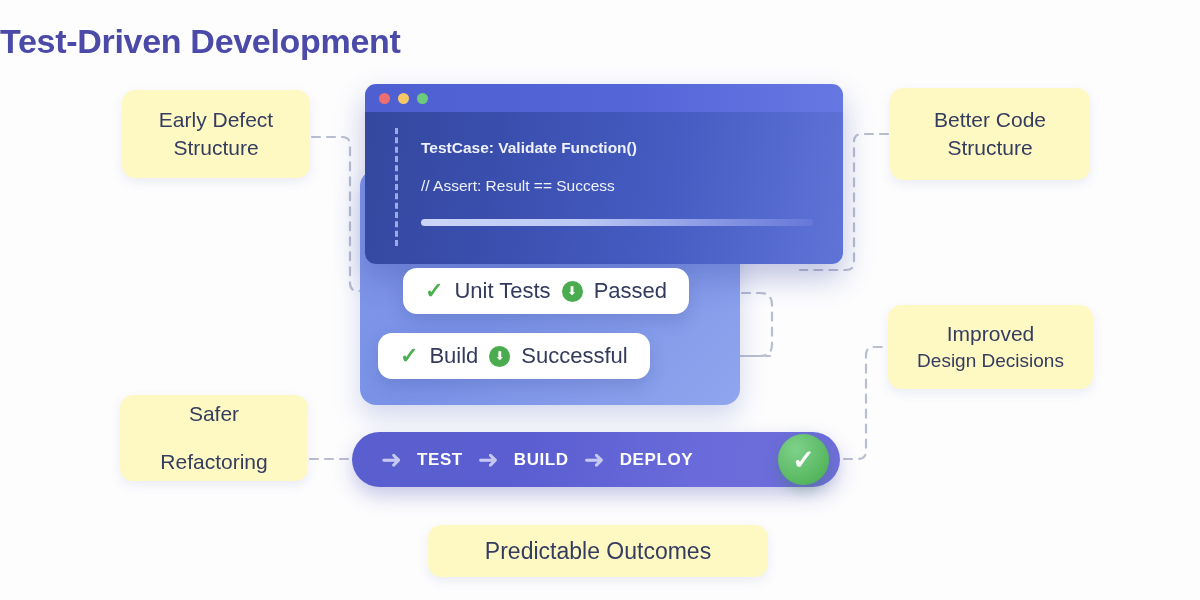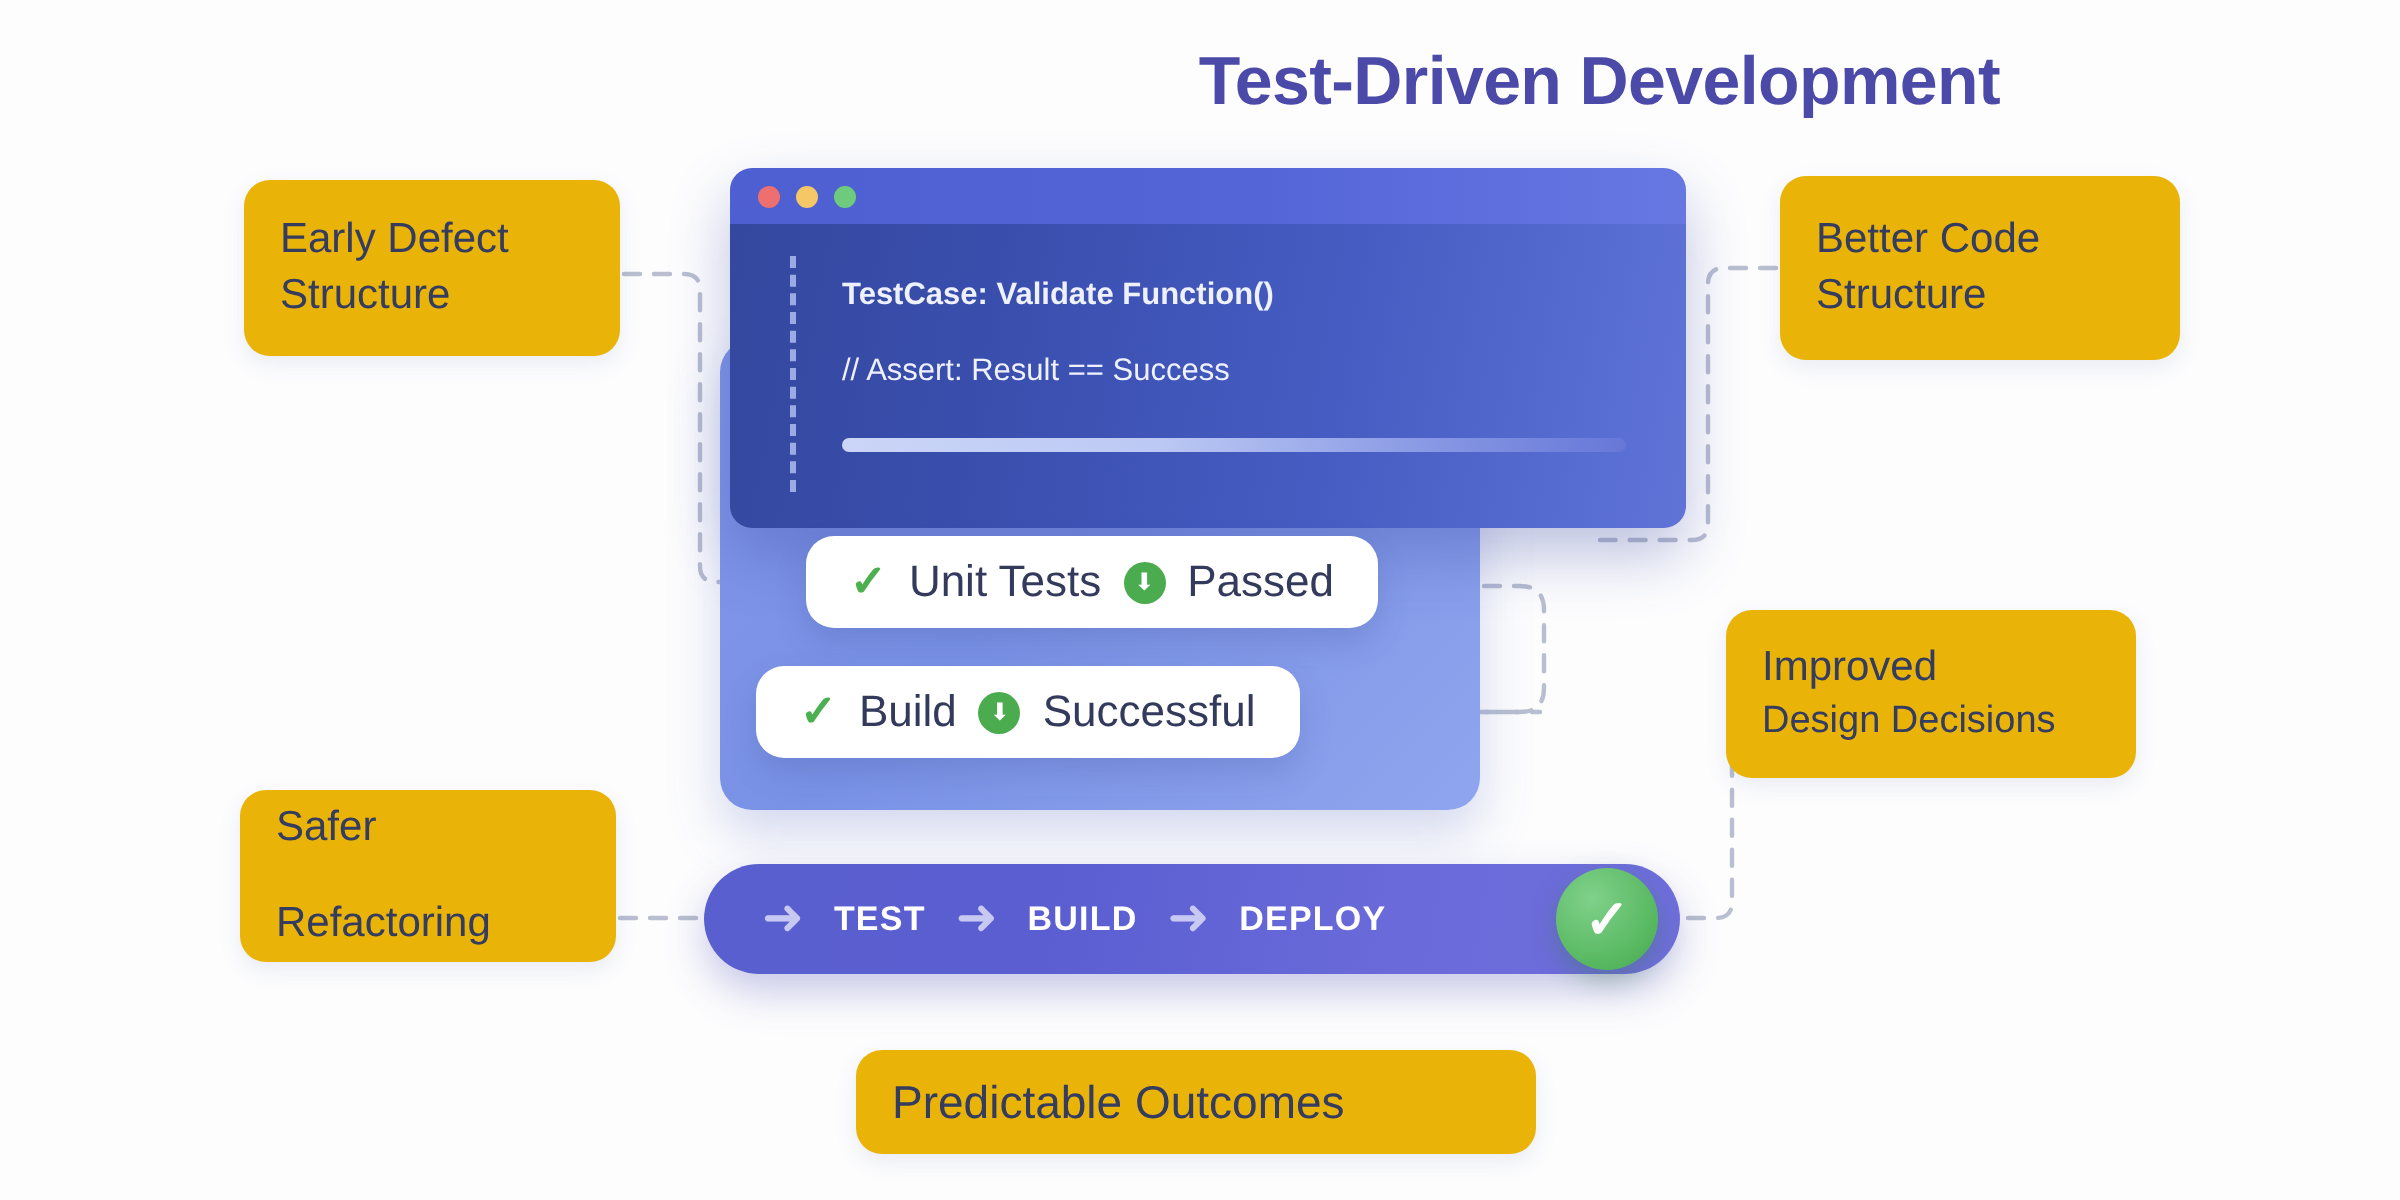--- a/index.html
+++ b/index.html
@@ -20,26 +20,25 @@
     width: 1200px;
     height: 600px;
   }
 
   
   .title {
     position: absolute;
     left: 0;
     top: 22px;
     width: 980px;
-    text-align: right;
+    text-align: left;
     font-size: 34px;
     font-weight: bold;
     color: #4b4aa8;
     letter-spacing: -0.3px;
-    margin-left: 20px;
   }
 
   
   #connectors {
     position: absolute;
     left: 0;
     top: 0;
     width: 1200px;
     height: 600px;
     pointer-events: none;
@@ -204,37 +203,37 @@
     align-items: center;
     justify-content: center;
     color: #ffffff;
     font-size: 27px;
     font-weight: bold;
   }
 
   
   .benefit {
     position: absolute;
-    background: #eab308;
+    background: #fef9c3;
     border-radius: 13px;
     box-shadow: 0 4px 11px rgba(70,85,150,0.10);
     color: #343c60;
     text-align: center;
     display: flex;
     flex-direction: column;
     justify-content: center;
-    align-items: flex-start;
+    align-items: center;
     padding: 0 18px;
     box-sizing: border-box;
   }
   .benefit .ln { line-height: 1.34; white-space: nowrap; }
 
   #benefit-early     { left: 122px; top: 90px;  width: 188px; height: 88px;  font-size: 21px; }
   #benefit-better    { left: 890px; top: 88px;  width: 200px; height: 92px;  font-size: 21px; }
-  #benefit-improved  { left: 863px; top: 305px; width: 205px; height: 84px;  font-size: 21px; }
+  #benefit-improved  { left: 888px; top: 305px; width: 205px; height: 84px;  font-size: 21px; }
   #benefit-improved .ln2 { font-size: 19px; }
   #benefit-safer     { left: 120px; top: 395px; width: 188px; height: 86px;  font-size: 21px; gap: 19px; }
   #benefit-predict   { left: 428px; top: 525px; width: 340px; height: 52px;  font-size: 23px; }
 </style>
 </head>
 <body>
 
 <div id="stage">
 
   <div class="title">Test-Driven Development</div>

